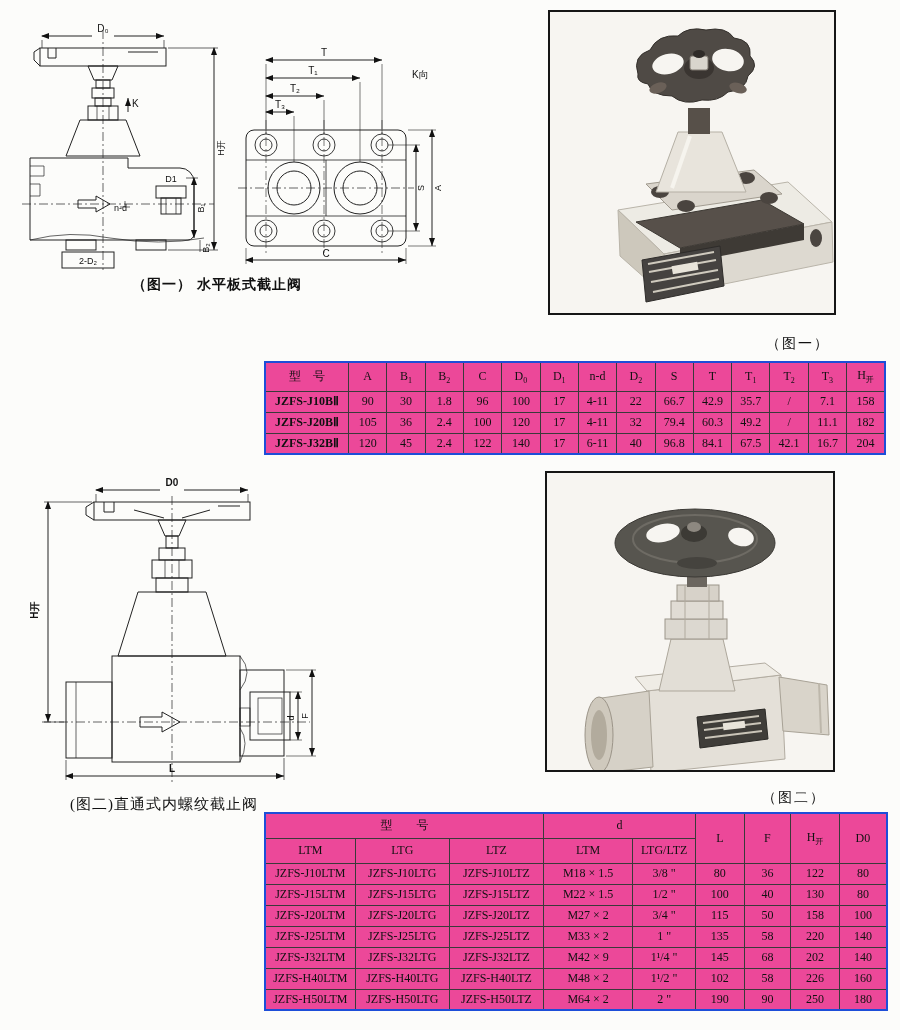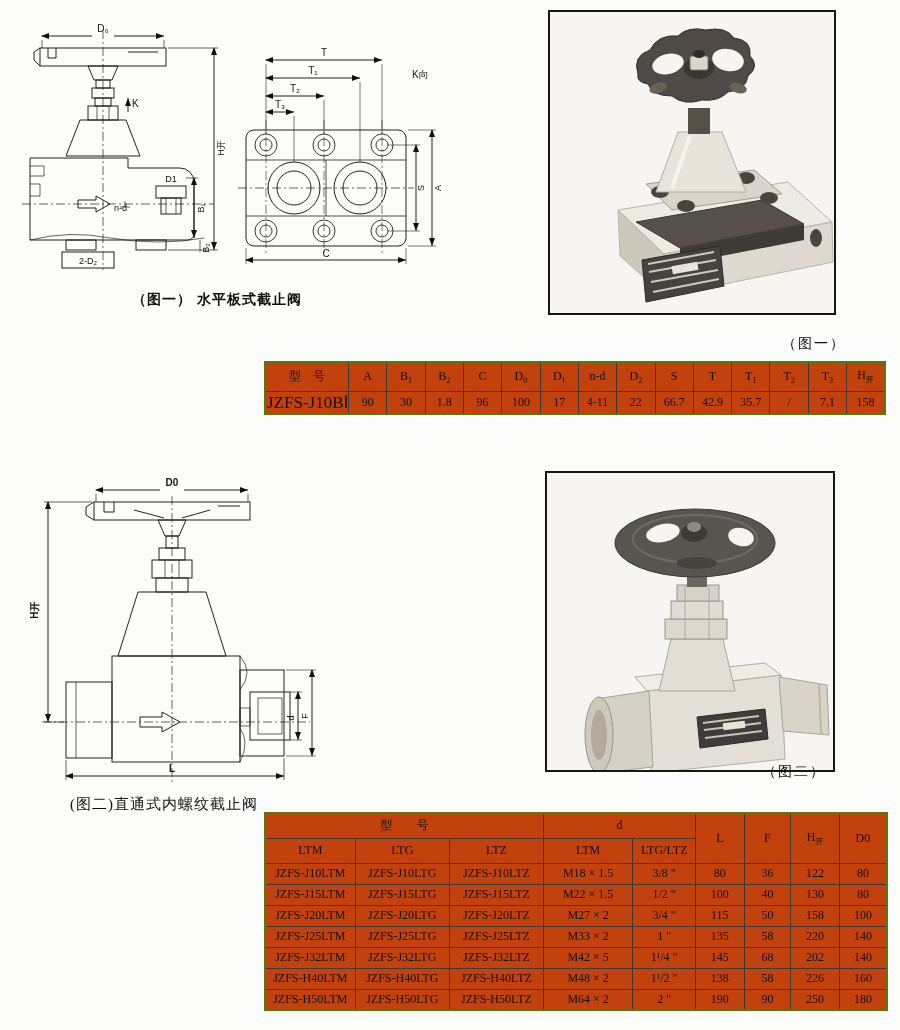--- a/index.html
+++ b/index.html
@@ -5,36 +5,36 @@
   html,body{margin:0;padding:0;}
   body{background:#e8e8e8;font-family:"Liberation Serif",serif;color:#1c1c1c;}
   #page{position:relative;width:900px;height:1030px;background:#fcfcfa;overflow:hidden;margin:0 auto;}
 
   .abs{position:absolute;}
 
   
   .photo-box{border:2px solid #161616;background:#f7f5f1;box-sizing:border-box;}
 
   
-  .fig-caption{font-family:"Liberation Sans",sans-serif;font-weight:bold;font-size:14px;letter-spacing:1px;color:#111;margin-top:15px;}
+  .fig-caption{font-family:"Liberation Sans",sans-serif;font-weight:bold;font-size:14px;letter-spacing:1px;color:#111;}
   .fig-caption2{font-family:"Liberation Serif",serif;font-weight:normal;font-size:15px;letter-spacing:1px;color:#111;}
   .fig-tag{font-family:"Liberation Serif",serif;font-size:14px;letter-spacing:2px;color:#111;}
 
   
-  table.spec{border-collapse:collapse;table-layout:fixed;background:#c2410c;
+  table.spec{border-collapse:collapse;table-layout:fixed;background:#ec4899;
              font-family:"Liberation Serif",serif;font-size:12px;color:#111;
-             border:2px solid #4d7c0f;}
+             border:2px solid #1d4ed8;}
   table.spec th,table.spec td{border:1px solid #3a3a3a;text-align:center;vertical-align:middle;
              padding:0 1px;font-weight:normal;white-space:nowrap;overflow:hidden;}
   table.spec sub{font-size:8px;}
   #table1{width:622px;}
   #table1 thead tr{height:29px;}
   #table1 tbody tr{height:21px;}
   #table1 th:first-child,#table1 td:first-child{width:80px;}
-  #table1 td:first-child{font-size:17px;}
+  #table1 td:first-child{font-size:12px;font-weight:bold;}
   #table2{width:624px;}
   #table2 thead tr{height:25px;}
   #table2 tbody tr{height:21px;}
   #table2 col.c-ltm{width:89px;} #table2 col.c-ltg{width:93px;} #table2 col.c-ltz{width:93px;}
   #table2 col.c-dm{width:88px;}  #table2 col.c-dg{width:62px;}
   #table2 col.c-l{width:48px;}   #table2 col.c-f{width:46px;}
   #table2 col.c-h{width:48px;}   #table2 col.c-d0{width:47px;}
 
   
   svg text{font-family:"Liberation Sans",sans-serif;font-size:10px;fill:#111;}
@@ -203,21 +203,21 @@
       <rect x="140" y="44" width="18" height="14" rx="2" fill="#d9d5cd" stroke="#7c766e" stroke-width="1"></rect>
       <ellipse cx="149" cy="42" rx="6" ry="4" fill="#2f2b28"></ellipse>
 
       <polygon points="92,248 170,234 174,274 96,290" fill="#454240" stroke="#2e2c2a" stroke-width="1"></polygon>
       <path d="M98,252 L164,240 M99,260 L166,248 M101,270 L168,258 M103,280 L169,267" stroke="#cfcabe" stroke-width="2" fill="none"></path>
       <rect x="122" y="252" width="26" height="8" transform="rotate(-10 135 256)" fill="#e8e4da"></rect>
     </svg>
   </div>
 
   <div class="abs fig-caption" style="left:132px;top:276px;">（图一） 水平板式截止阀</div>
-  <div class="abs fig-tag" style="left:766px;top:335px;margin-left:16px;">（图一）</div>
+  <div class="abs fig-tag" style="left:766px;top:335px;">（图一）</div>
 
   <table id="table1" class="abs spec" style="left:264px;top:361px;">
       <thead>
         <tr>
           <th>型　号</th>
           <th>A</th>
           <th>B<sub>1</sub></th>
           <th>B<sub>2</sub></th>
           <th>C</th>
           <th>D<sub>0</sub></th>
@@ -243,20 +243,54 @@
           <td>17</td>
           <td>4-11</td>
           <td>22</td>
           <td>66.7</td>
           <td>42.9</td>
           <td>35.7</td>
           <td>/</td>
           <td>7.1</td>
           <td>158</td>
         </tr>
+        <tr>
+          <td>JZFS-J20BⅡ</td>
+          <td>105</td>
+          <td>36</td>
+          <td>2.4</td>
+          <td>100</td>
+          <td>120</td>
+          <td>17</td>
+          <td>4-11</td>
+          <td>32</td>
+          <td>79.4</td>
+          <td>60.3</td>
+          <td>49.2</td>
+          <td>/</td>
+          <td>11.1</td>
+          <td>182</td>
+        </tr>
+        <tr>
+          <td>JZFS-J32BⅡ</td>
+          <td>120</td>
+          <td>45</td>
+          <td>2.4</td>
+          <td>122</td>
+          <td>140</td>
+          <td>17</td>
+          <td>6-11</td>
+          <td>40</td>
+          <td>96.8</td>
+          <td>84.1</td>
+          <td>67.5</td>
+          <td>42.1</td>
+          <td>16.7</td>
+          <td>204</td>
+        </tr>
       </tbody>
     </table>
 
   <svg class="abs" style="left:22px;top:470px;" width="300" height="320" viewBox="0 0 300 320">
     <defs>
       <marker id="ar2" markerWidth="9" markerHeight="8" refX="8" refY="4" orient="auto">
         <path d="M0,1 L8,4 L0,7 Z" fill="#111"></path>
       </marker>
       <marker id="arr2" markerWidth="9" markerHeight="8" refX="1" refY="4" orient="auto">
         <path d="M8,1 L0,4 L8,7 Z" fill="#111"></path>
@@ -349,21 +383,21 @@
       <ellipse cx="147" cy="60" rx="13" ry="9" fill="#3c3a35"></ellipse>
       <ellipse cx="147" cy="54" rx="7" ry="5" fill="#8d8880"></ellipse>
 
       <polygon points="150,244 218,236 221,266 153,275" fill="#3f3d39" stroke="#2b2a27" stroke-width="1"></polygon>
       <path d="M156,250 L212,243 M157,257 L214,250 M158,265 L215,258" stroke="#c9c4b8" stroke-width="2" fill="none"></path>
       <rect x="176" y="249" width="22" height="7" transform="rotate(-7 187 252)" fill="#e8e4da"></rect>
     </svg>
   </div>
 
   <div class="abs fig-caption2" style="left:70px;top:795px;">(图二)直通式内螺纹截止阀</div>
-  <div class="abs fig-tag" style="left:762px;top:763px;">（图二）</div>
+  <div class="abs fig-tag" style="left:762px;top:789px;">（图二）</div>
 
   <table id="table2" class="abs spec" style="left:264px;top:812px;">
     <colgroup>
       <col class="c-ltm">
         <col class="c-ltg">
         <col class="c-ltz">
       <col class="c-dm">
         <col class="c-dg">
       <col class="c-l">
         <col class="c-f">
@@ -429,34 +463,34 @@
           <td>1 "</td>
           <td>135</td>
           <td>58</td>
           <td>220</td>
           <td>140</td>
         </tr>
         <tr>
           <td>JZFS-J32LTM</td>
           <td>JZFS-J32LTG</td>
           <td>JZFS-J32LTZ</td>
-          <td>M42 × 5</td>
+          <td>M42 × 9</td>
           <td>1¹/4 "</td>
           <td>145</td>
           <td>68</td>
           <td>202</td>
           <td>140</td>
         </tr>
         <tr>
           <td>JZFS-H40LTM</td>
           <td>JZFS-H40LTG</td>
           <td>JZFS-H40LTZ</td>
           <td>M48 × 2</td>
           <td>1¹/2 "</td>
-          <td>138</td>
+          <td>102</td>
           <td>58</td>
           <td>226</td>
           <td>160</td>
         </tr>
         <tr>
           <td>JZFS-H50LTM</td>
           <td>JZFS-H50LTG</td>
           <td>JZFS-H50LTZ</td>
           <td>M64 × 2</td>
           <td>2 "</td>

